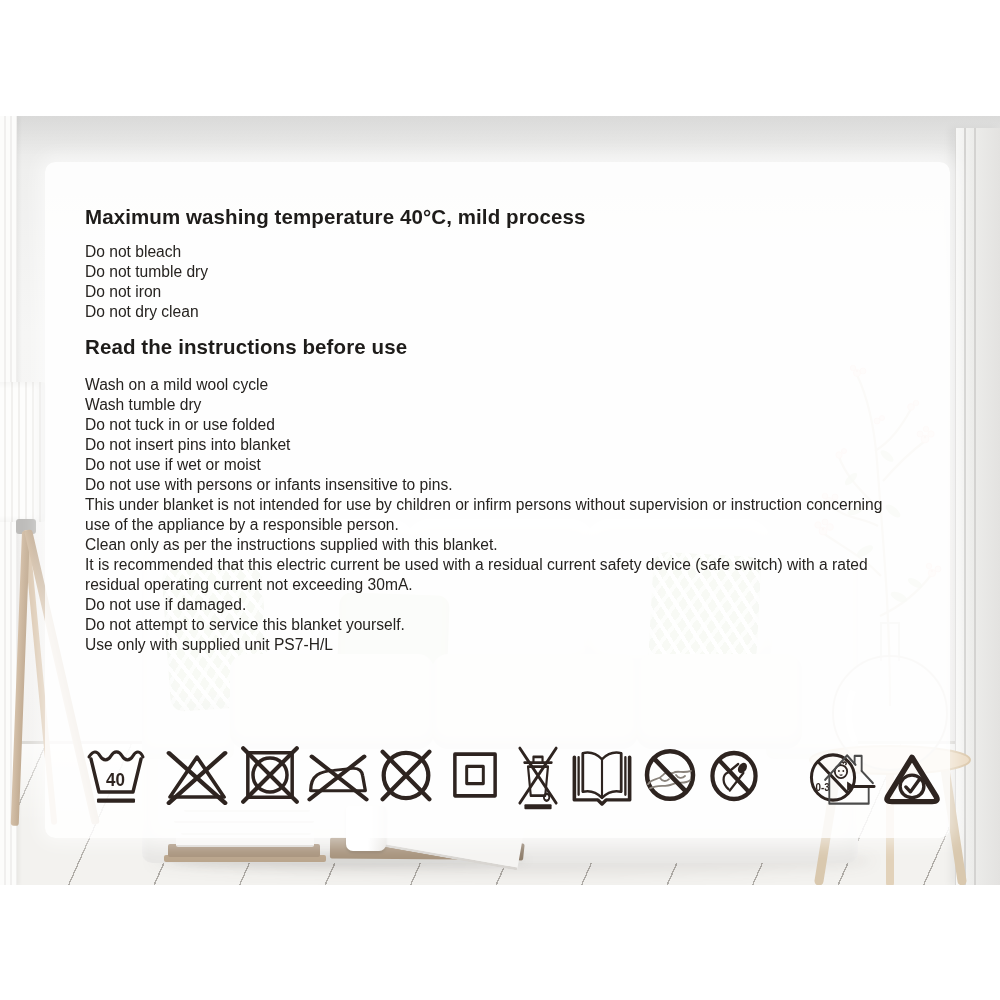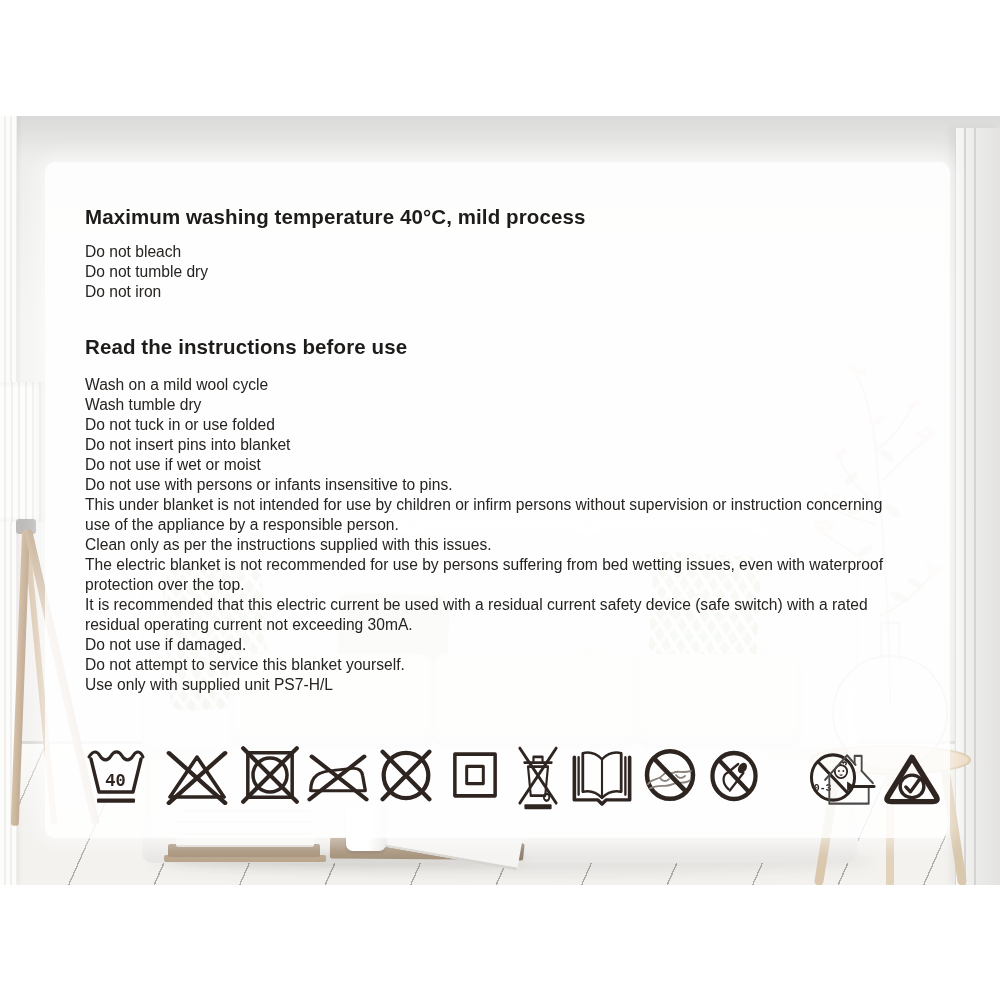--- a/index.html
+++ b/index.html
@@ -60,21 +60,21 @@
   .mug{position:absolute;left:346px;top:690px;width:40px;height:45px;border-radius:4px 4px 7px 7px;
        background:linear-gradient(90deg,#ffffff 55%,#e7e5e2);box-shadow:0 2px 3px rgba(0,0,0,.12);}
   
   #overlay{position:absolute;left:45px;top:162px;width:905px;height:676px;border-radius:10px;
        background:rgba(255,255,255,.87);box-shadow:0 0 18px 6px rgba(255,255,255,.55);}
   .h{position:absolute;left:85px;font-size:20.5px;font-weight:bold;color:#1e1c1a;letter-spacing:.1px;}
   #h1{top:205px}#h2{top:335px}
   .lines{position:absolute;left:85px;width:805px;font-size:15.6px;line-height:20px;color:#262320;}
   #list1{top:242px}#list2{top:375px}
   
-  .sym{position:absolute;font-family:Liberation Mono, monospace;}
+  .sym{position:absolute;}
   .sym svg{display:block;width:100%;height:100%;}
   
   #plant{position:absolute;left:795px;top:245px;width:180px;height:525px;}
   .band{position:absolute;left:0;width:1000px;background:#fff;z-index:15;}
   #band-top{top:0;height:116px}#band-bottom{top:885px;height:115px}
 </style>
 </head>
 <body>
 
 <div id="stage">
@@ -205,32 +205,32 @@
     <div class="mug"></div>
   </div>
 
   <div id="overlay"></div>
 
   <div class="h" id="h1">Maximum washing temperature 40°C, mild process</div>
   <div class="lines" id="list1">
       <div>Do not bleach</div>
       <div>Do not tumble dry</div>
       <div>Do not iron</div>
+      <div>Do not dry clean</div>
     </div>
   <div class="h" id="h2">Read the instructions before use</div>
   <div class="lines" id="list2">
       <div>Wash on a mild wool cycle</div>
       <div>Wash tumble dry</div>
       <div>Do not tuck in or use folded</div>
       <div>Do not insert pins into blanket</div>
       <div>Do not use if wet or moist</div>
       <div>Do not use with persons or infants insensitive to pins.</div>
       <div>This under blanket is not intended for use by children or infirm persons without supervision or instruction concerning use of the appliance by a responsible person.</div>
-      <div>Clean only as per the instructions supplied with this issues.</div>
-      <div>The electric blanket is not recommended for use by persons suffering from bed wetting issues, even with waterproof protection over the top.</div>
+      <div>Clean only as per the instructions supplied with this blanket.</div>
       <div>It is recommended that this electric current be used with a residual current safety device (safe switch) with a rated residual operating current not exceeding 30mA.</div>
       <div>Do not use if damaged.</div>
       <div>Do not attempt to service this blanket yourself.</div>
       <div>Use only with supplied unit PS7-H/L</div>
     </div>
 
   <div id="symbols">
       <div class="sym" style="left: 84px; top: 741px; width: 64px; height: 68px;">
         <svg viewBox="0 0 64 64" preserveAspectRatio="none" fill="none" stroke="#2e2420" stroke-linecap="round" stroke-linejoin="round">
           <path stroke-width="3" d="M5,15 C9,9 13,9 16,14 C19,19 24,19 27,14 C30,9 35,9 38,14 C41,19 46,19 49,14 C52,9 56,9 59,15"></path>

